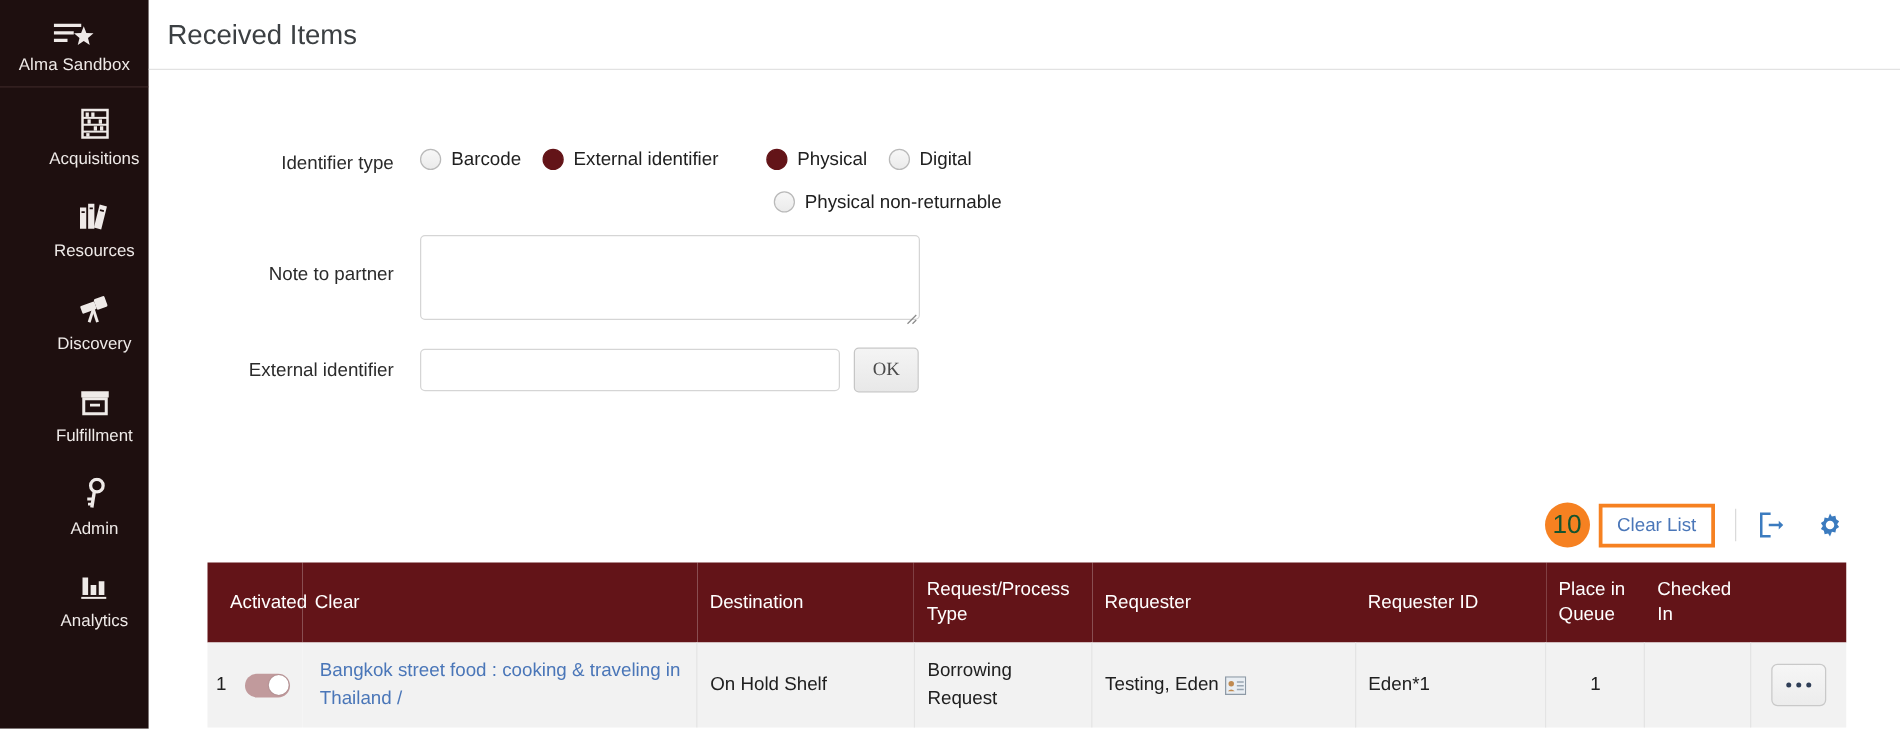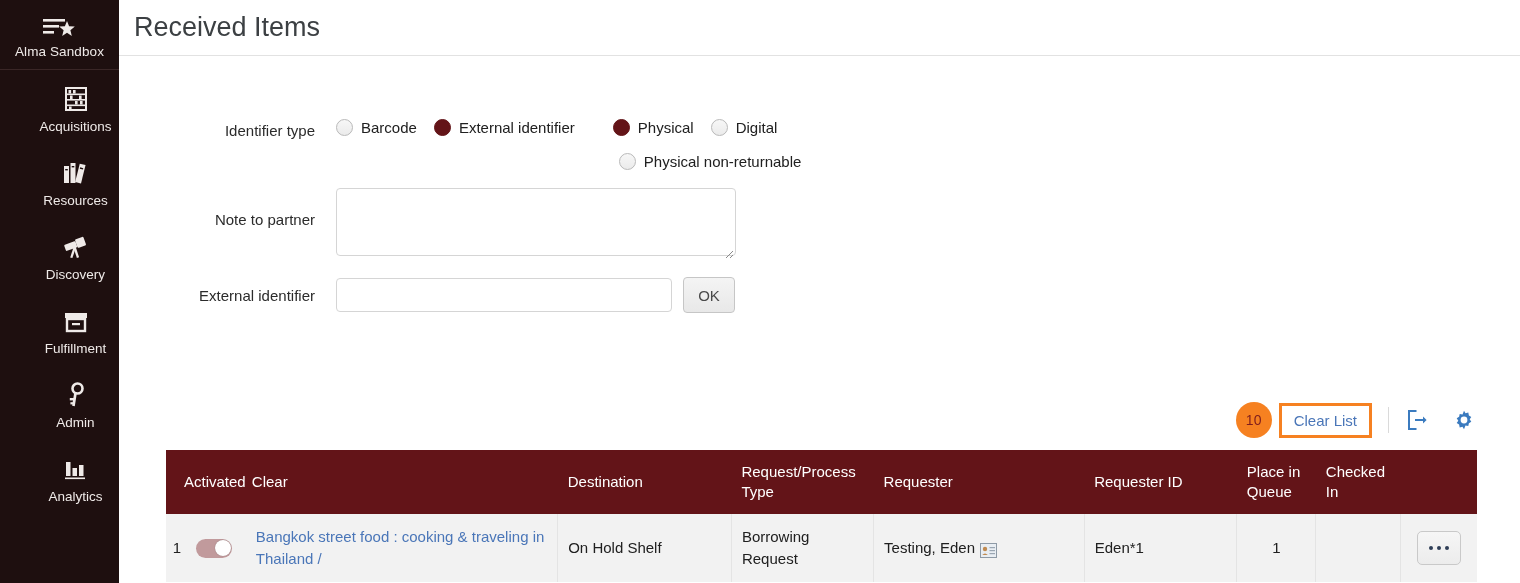--- a/index.html
+++ b/index.html
@@ -43,21 +43,21 @@
   .nav-label { font-size: 13.5px; color: #efeae8; margin-top: 7px; white-space: nowrap; }
 
   
   .main { flex: 1; height: 583px; position: relative; background: #fff; }
   .page-header {
     height: 56px;
     display: flex; align-items: center;
     padding-left: 15px;
     border-bottom: 1px solid #e2e2e2;
   }
-  .page-title { font-size: 27px; color: #3c4043; font-weight: 400; }
+  .page-title { font-size: 22px; color: #3c4043; font-weight: 400; }
 
   .form-area { padding: 24px 0 0 0; position: relative; }
 
   .row { display: flex; align-items: flex-start; margin-top: 39px; }
 
   .fld-label {
     font-size: 15px; color: #2b2b2b; text-align: right;
     line-height: 19px;
   }
   .left-label { width: 196px; padding-right: 0; }
@@ -98,34 +98,34 @@
     border: 1px solid #d5d5d5; border-radius: 4px;
     background: #fff; height: 34px;
     font-family: "Liberation Sans", sans-serif; font-size: 14px;
     color: #202020; padding: 0 8px; outline: none;
   }
   .ok-btn {
     height: 36px; min-width: 52px;
     background: linear-gradient(#f4f4f4,#e8e8e8);
     border: 1px solid #c6c6c6; border-radius: 4px;
     color: #4a4a4a; font-size: 15px;
-    font-family: Liberation Sans, sans-serif;
+    font-family: Liberation Serif, serif;
     cursor: pointer;
   }
 
   
   .tbl-toolbar {
     position: absolute; right: 43px; top: 398px;
     display: flex; align-items: center; height: 44px;
   }
   .badge {
     width: 36px; height: 36px; border-radius: 50%;
-    background: #f68121; color: #7f1d1d;
+    background: #f68121; color: #14532d;
     display: flex; align-items: center; justify-content: center;
-    font-size: 14px; margin-right: 7px;
+    font-size: 21px; margin-right: 7px;
   }
   .clear-list {
     border: 3px solid #f68121; background: #fff;
     color: #4a76b8; font-size: 15px;
     padding: 6px 12px; cursor: pointer;
     font-family: "Liberation Sans", sans-serif;
   }
   .tb-sep { width:1px; height:26px; background:#dadada; margin: 0 14px 0 16px; }
   .tb-icon { width: 26px; height: 26px; display:flex; align-items:center; justify-content:center; cursor:pointer; margin-right: 22px; }
   .tb-icon:last-child { margin-right: 0; }

